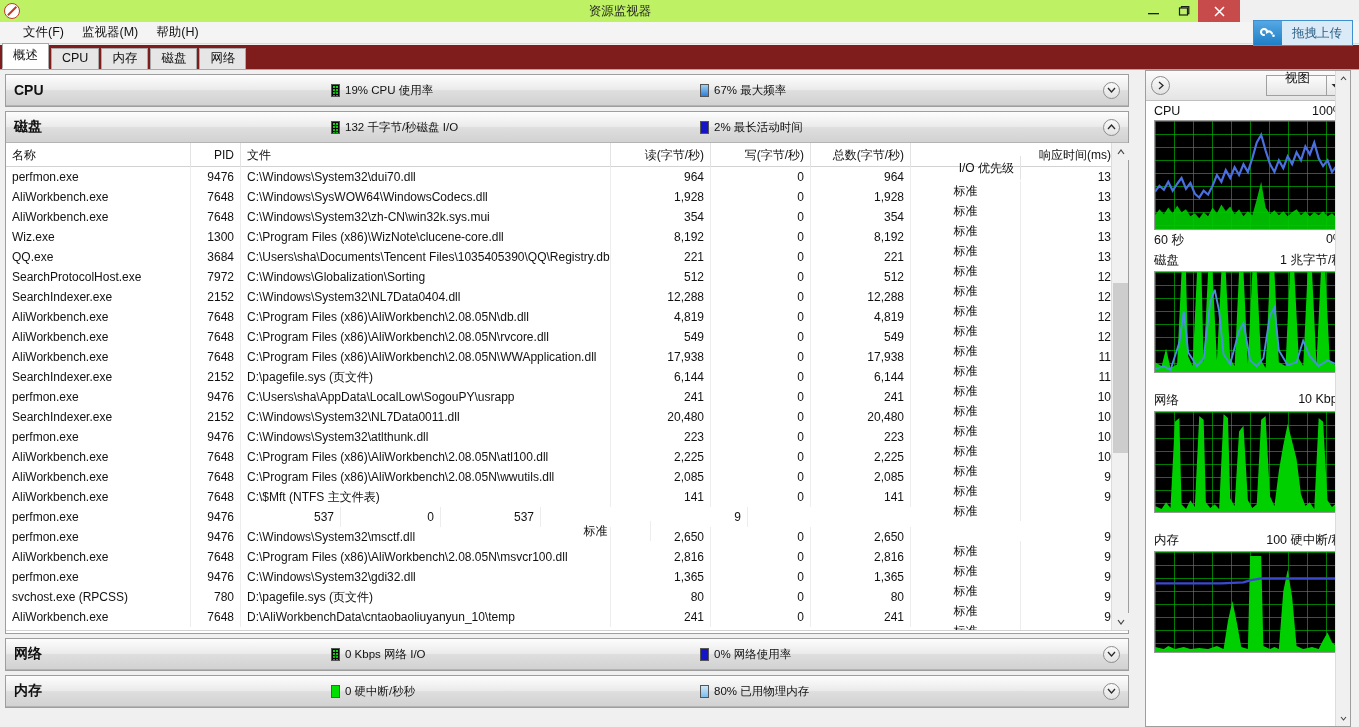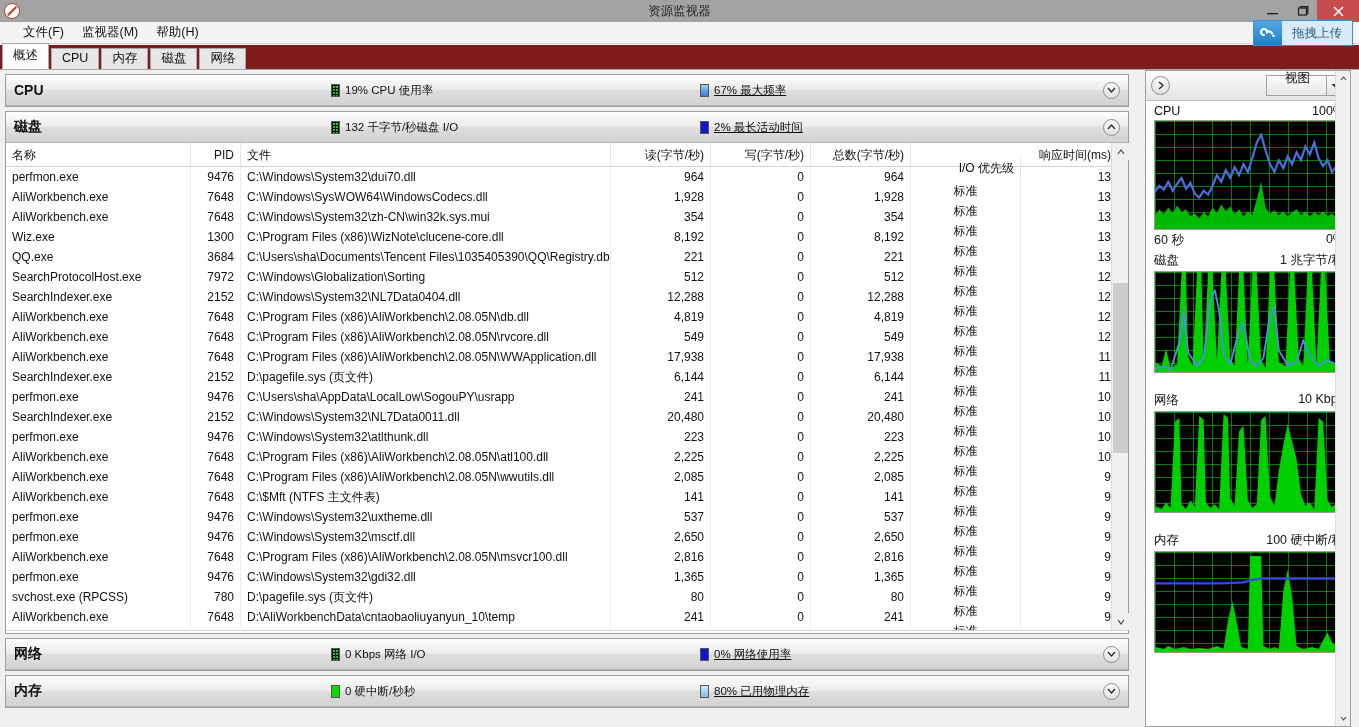--- a/index.html
+++ b/index.html
@@ -7,22 +7,22 @@
     margin: 0; padding: 0;
     width: 1359px; height: 727px;
     overflow: hidden;
     font-family: "Liberation Sans", "DejaVu Sans", sans-serif;
     background: #f0f0f0;
   }
   #app { position: relative; width: 1359px; height: 727px; }
 
   
   .titlebar {
-    position: absolute; left: 0; top: 0; width: 1359px; height: 22px;
-    background: #a3a3a3;
+    position: absolute; left: 0; top: 0; width: 1240px; height: 22px;
+    background: #bef264;
     display: flex; align-items: center;
   }
   .title-icon {
     width: 16px; height: 16px; margin-left: 4px; flex: 0 0 16px;
     border-radius: 50%;
     background: #fff;
     border: 1.4px solid #c0392b;
     position: relative;
   }
   .title-icon::after {
@@ -90,21 +90,21 @@
     margin: 4px 5px 0 5px; border: 1px solid #9e9e9e; background: #fff;
   }
   .sec-header {
     height: 31px; display: flex; align-items: center; position: relative;
     background: linear-gradient(#fdfdfd 0%, #ebebeb 48%, #dedede 52%, #d2d2d2 100%);
     border-bottom: 1px solid #b4b4b4;
   }
   .sec-title { font-size: 14px; font-weight: bold; color: #111; padding-left: 8px; }
   .sec-stat { position: absolute; display: flex; align-items: center; font-size: 11.5px; color: #111; }
   .sec-stat.s1 { left: 315px; padding-left: 10px; }
-  .sec-stat.s2 { left: 694px; text-decoration: underline; }
+  .sec-stat.s2 { left: 694px; }
   .swatch { width: 9px; height: 13px; margin-right: 5px; border: 1px solid #555; }
   .sw-green-grid { background:
       repeating-linear-gradient(to bottom, #0a0a0a 0 1px, transparent 1px 3px),
       repeating-linear-gradient(to right, #0a0a0a 0 1px, transparent 1px 3px),
       linear-gradient(#15e015, #0cb00c); }
   .sw-blue { background: linear-gradient(#9fd0f5, #2f7fd8); }
   .sw-darkblue { background: #1414c8; }
   .sw-solidgreen { background: #00e000; }
   .sw-lightblue { background: linear-gradient(#cfe8fb, #7dbdec); }
   .chev {
@@ -479,21 +479,20 @@
               <div class="td c-file">C:\$Mft (NTFS 主文件表)</div>
               <div class="td c-read num">141</div>
               <div class="td c-write num">0</div>
               <div class="td c-total num">141</div>
               <div class="td c-prio ctr">标准</div>
               <div class="td c-resp num">9</div>
             </div>
             <div class="tr">
               <div class="td c-name">perfmon.exe</div>
               <div class="td c-pid">9476</div>
-              <div class="td c-file">C:\Windows\System32\uxtheme.dll</div>
               <div class="td c-read num">537</div>
               <div class="td c-write num">0</div>
               <div class="td c-total num">537</div>
               <div class="td c-prio ctr">标准</div>
               <div class="td c-resp num">9</div>
             </div>
             <div class="tr">
               <div class="td c-name">perfmon.exe</div>
               <div class="td c-pid">9476</div>
               <div class="td c-file">C:\Windows\System32\msctf.dll</div>

